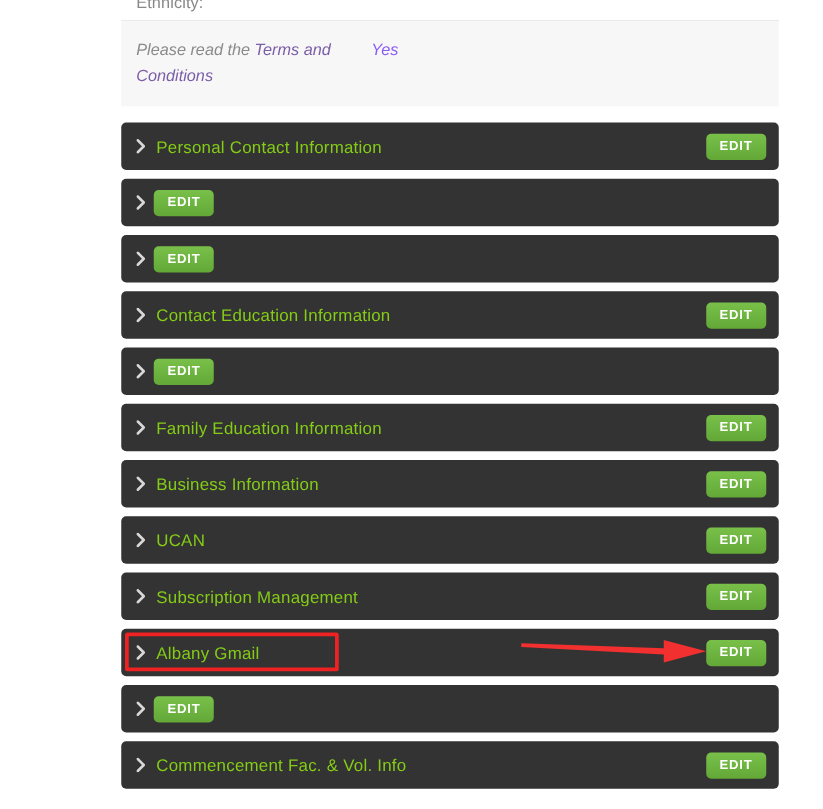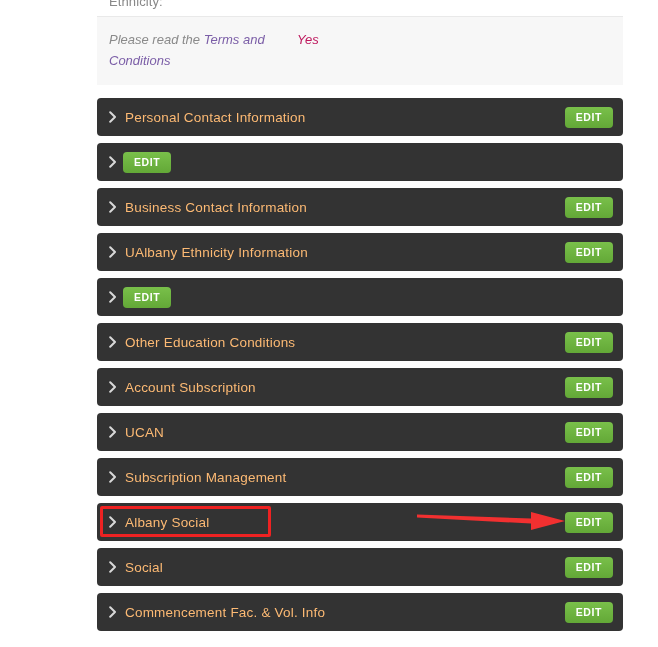--- a/index.html
+++ b/index.html
@@ -76,21 +76,21 @@
     flex: 0 0 auto;
   }
   .field-label .link {
     color: #7b5ea7;
     text-decoration: none;
     cursor: pointer;
   }
   .field-value {
     font-size: 13px;
     line-height: 21px;
-    color: #be185d;
+    color: #8b5cf6;
     padding-left: 8px;
   }
 
   
   #accordion {
     position: absolute;
     left: 97px;
     top: 98px;
     width: 526px;
   }
@@ -112,21 +112,21 @@
     color: #d8d8d8;
     font-size: 14px;
     font-weight: bold;
     line-height: 1;
     padding-left: 6px;
     box-sizing: border-box;
   }
   .acc-chev svg { display: block; margin: 0 auto; }
   .acc-title {
     flex: 1 1 auto;
-    color: #fdba74;
+    color: #84cc16;
     font-size: 13.5px;
     letter-spacing: .2px;
     white-space: nowrap;
     overflow: hidden;
     text-overflow: ellipsis;
     padding-left: 2px;
   }
   .acc-edit {
     flex: 0 0 auto;
     margin-right: 10px;
@@ -204,56 +204,55 @@
           </svg>
         </span>
         <button class="acc-edit">EDIT</button>
       </div>
       <div class="acc-row">
         <span class="acc-chev">
           <svg width="8" height="12" viewBox="0 0 8 12" aria-hidden="true">
             <path d="M1.2 1.2 L6 6 L1.2 10.8" fill="none" stroke="#d8d8d8" stroke-width="2" stroke-linecap="round" stroke-linejoin="round"></path>
           </svg>
         </span>
-        <span class="acc-title">Business Contact Information</span>
-        <button class="acc-edit">EDIT</button>
-      </div>
-      <div class="acc-row">
-        <span class="acc-chev">
-          <svg width="8" height="12" viewBox="0 0 8 12" aria-hidden="true">
-            <path d="M1.2 1.2 L6 6 L1.2 10.8" fill="none" stroke="#d8d8d8" stroke-width="2" stroke-linecap="round" stroke-linejoin="round"></path>
-          </svg>
-        </span>
-        <span class="acc-title">UAlbany Ethnicity Information</span>
-        <button class="acc-edit">EDIT</button>
-      </div>
-      <div class="acc-row">
-        <span class="acc-chev">
-          <svg width="8" height="12" viewBox="0 0 8 12" aria-hidden="true">
-            <path d="M1.2 1.2 L6 6 L1.2 10.8" fill="none" stroke="#d8d8d8" stroke-width="2" stroke-linecap="round" stroke-linejoin="round"></path>
-          </svg>
-        </span>
-        <button class="acc-edit">EDIT</button>
-      </div>
-      <div class="acc-row">
-        <span class="acc-chev">
-          <svg width="8" height="12" viewBox="0 0 8 12" aria-hidden="true">
-            <path d="M1.2 1.2 L6 6 L1.2 10.8" fill="none" stroke="#d8d8d8" stroke-width="2" stroke-linecap="round" stroke-linejoin="round"></path>
-          </svg>
-        </span>
-        <span class="acc-title">Other Education Conditions</span>
-        <button class="acc-edit">EDIT</button>
-      </div>
-      <div class="acc-row">
-        <span class="acc-chev">
-          <svg width="8" height="12" viewBox="0 0 8 12" aria-hidden="true">
-            <path d="M1.2 1.2 L6 6 L1.2 10.8" fill="none" stroke="#d8d8d8" stroke-width="2" stroke-linecap="round" stroke-linejoin="round"></path>
-          </svg>
-        </span>
-        <span class="acc-title">Account Subscription</span>
+        <button class="acc-edit">EDIT</button>
+      </div>
+      <div class="acc-row">
+        <span class="acc-chev">
+          <svg width="8" height="12" viewBox="0 0 8 12" aria-hidden="true">
+            <path d="M1.2 1.2 L6 6 L1.2 10.8" fill="none" stroke="#d8d8d8" stroke-width="2" stroke-linecap="round" stroke-linejoin="round"></path>
+          </svg>
+        </span>
+        <span class="acc-title">Contact Education Information</span>
+        <button class="acc-edit">EDIT</button>
+      </div>
+      <div class="acc-row">
+        <span class="acc-chev">
+          <svg width="8" height="12" viewBox="0 0 8 12" aria-hidden="true">
+            <path d="M1.2 1.2 L6 6 L1.2 10.8" fill="none" stroke="#d8d8d8" stroke-width="2" stroke-linecap="round" stroke-linejoin="round"></path>
+          </svg>
+        </span>
+        <button class="acc-edit">EDIT</button>
+      </div>
+      <div class="acc-row">
+        <span class="acc-chev">
+          <svg width="8" height="12" viewBox="0 0 8 12" aria-hidden="true">
+            <path d="M1.2 1.2 L6 6 L1.2 10.8" fill="none" stroke="#d8d8d8" stroke-width="2" stroke-linecap="round" stroke-linejoin="round"></path>
+          </svg>
+        </span>
+        <span class="acc-title">Family Education Information</span>
+        <button class="acc-edit">EDIT</button>
+      </div>
+      <div class="acc-row">
+        <span class="acc-chev">
+          <svg width="8" height="12" viewBox="0 0 8 12" aria-hidden="true">
+            <path d="M1.2 1.2 L6 6 L1.2 10.8" fill="none" stroke="#d8d8d8" stroke-width="2" stroke-linecap="round" stroke-linejoin="round"></path>
+          </svg>
+        </span>
+        <span class="acc-title">Business Information</span>
         <button class="acc-edit">EDIT</button>
       </div>
       <div class="acc-row">
         <span class="acc-chev">
           <svg width="8" height="12" viewBox="0 0 8 12" aria-hidden="true">
             <path d="M1.2 1.2 L6 6 L1.2 10.8" fill="none" stroke="#d8d8d8" stroke-width="2" stroke-linecap="round" stroke-linejoin="round"></path>
           </svg>
         </span>
         <span class="acc-title">UCAN</span>
         <button class="acc-edit">EDIT</button>
@@ -266,30 +265,29 @@
         </span>
         <span class="acc-title">Subscription Management</span>
         <button class="acc-edit">EDIT</button>
       </div>
       <div class="acc-row">
         <span class="acc-chev">
           <svg width="8" height="12" viewBox="0 0 8 12" aria-hidden="true">
             <path d="M1.2 1.2 L6 6 L1.2 10.8" fill="none" stroke="#d8d8d8" stroke-width="2" stroke-linecap="round" stroke-linejoin="round"></path>
           </svg>
         </span>
-        <span class="acc-title">Albany Social</span>
-        <button class="acc-edit">EDIT</button>
-      </div>
-      <div class="acc-row">
-        <span class="acc-chev">
-          <svg width="8" height="12" viewBox="0 0 8 12" aria-hidden="true">
-            <path d="M1.2 1.2 L6 6 L1.2 10.8" fill="none" stroke="#d8d8d8" stroke-width="2" stroke-linecap="round" stroke-linejoin="round"></path>
-          </svg>
-        </span>
-        <span class="acc-title">Social</span>
+        <span class="acc-title">Albany Gmail</span>
+        <button class="acc-edit">EDIT</button>
+      </div>
+      <div class="acc-row">
+        <span class="acc-chev">
+          <svg width="8" height="12" viewBox="0 0 8 12" aria-hidden="true">
+            <path d="M1.2 1.2 L6 6 L1.2 10.8" fill="none" stroke="#d8d8d8" stroke-width="2" stroke-linecap="round" stroke-linejoin="round"></path>
+          </svg>
+        </span>
         <button class="acc-edit">EDIT</button>
       </div>
       <div class="acc-row">
         <span class="acc-chev">
           <svg width="8" height="12" viewBox="0 0 8 12" aria-hidden="true">
             <path d="M1.2 1.2 L6 6 L1.2 10.8" fill="none" stroke="#d8d8d8" stroke-width="2" stroke-linecap="round" stroke-linejoin="round"></path>
           </svg>
         </span>
         <span class="acc-title">Commencement Fac. &amp; Vol. Info</span>
         <button class="acc-edit">EDIT</button>

